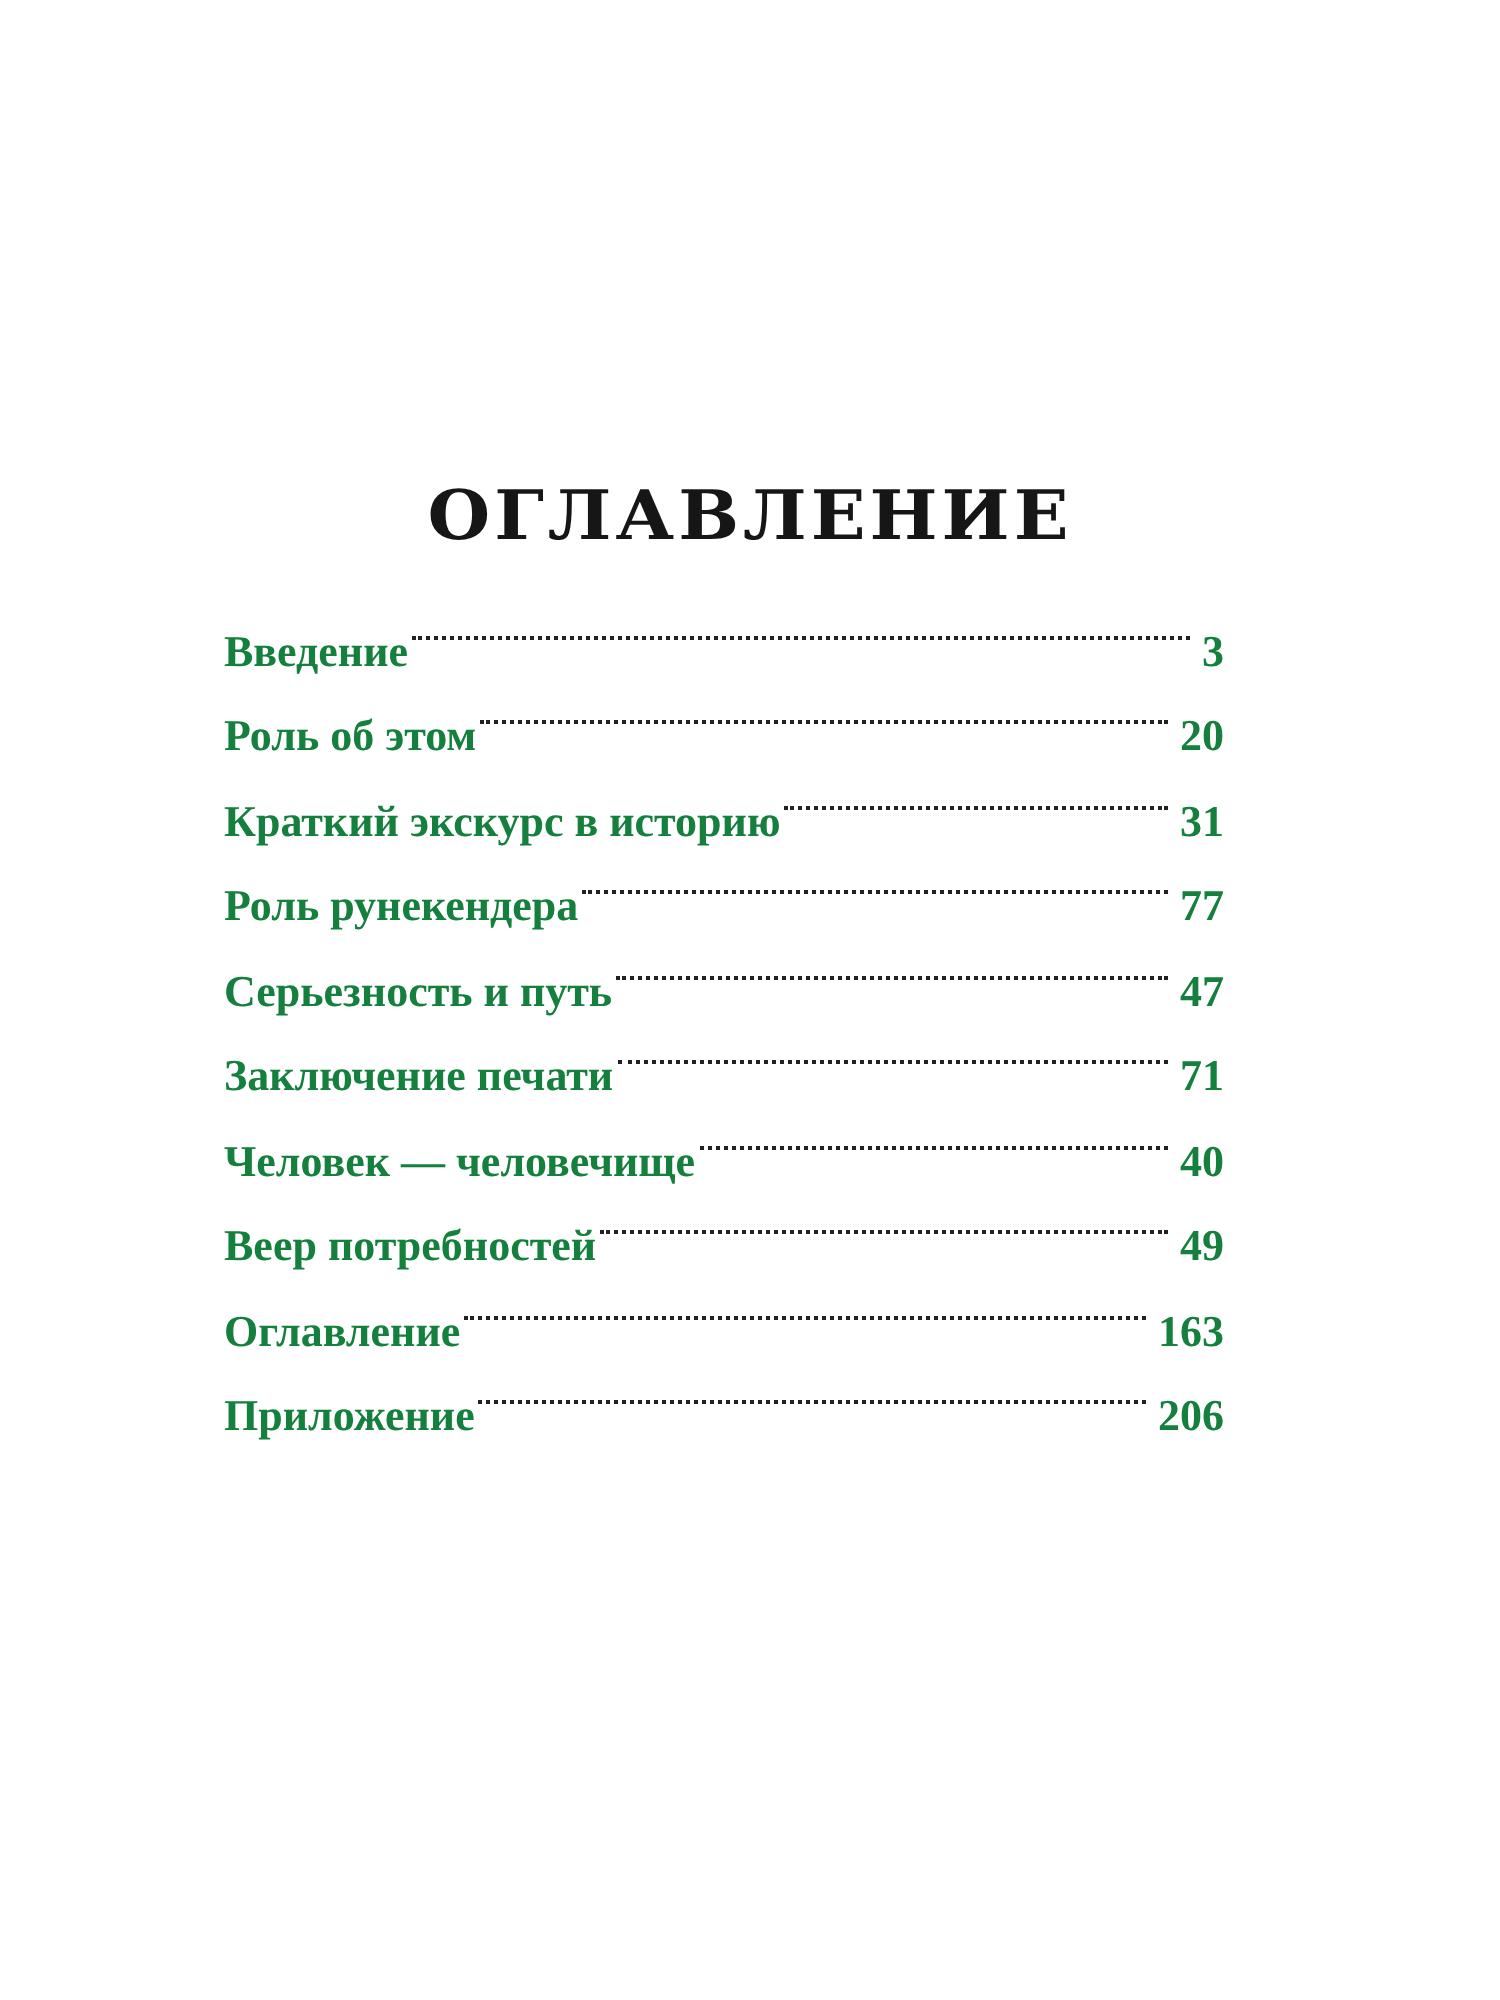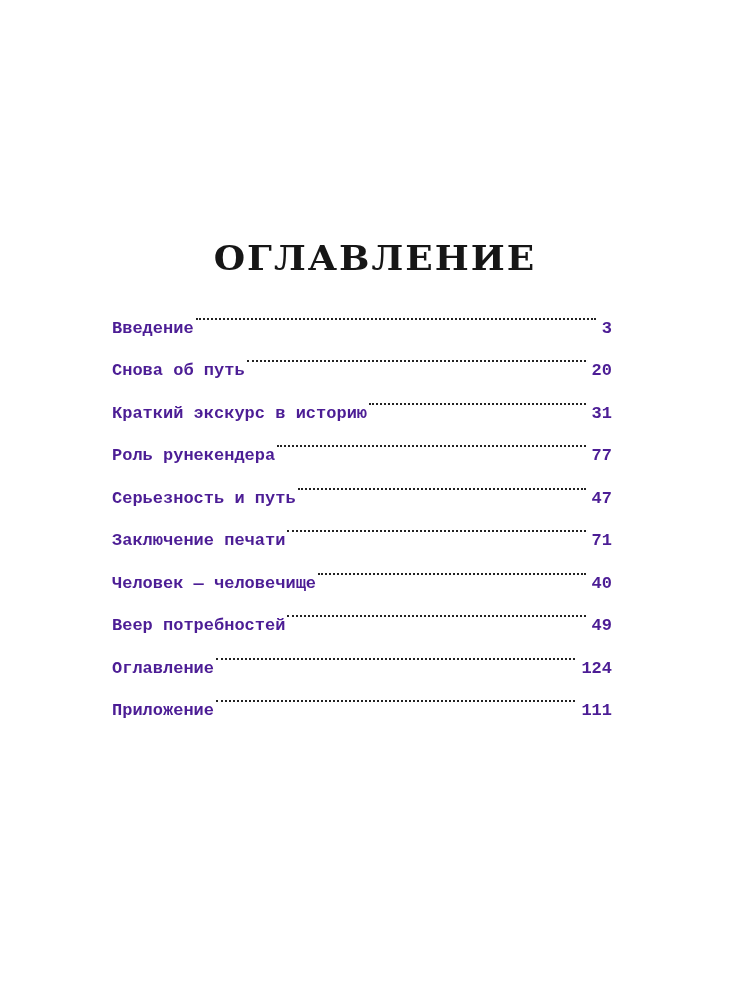--- a/index.html
+++ b/index.html
@@ -40,25 +40,25 @@
       top: 290px;
       width: 500px;
       margin: 0;
       padding: 0;
       list-style: none;
     }
     .toc-item {
       display: flex;
       align-items: baseline;
       height: 42.5px;
-      font-family: Liberation Mono, monospace;
+      font-family: Liberation Serif, serif;
       font-weight: bold;
-      font-size: 17px;
+      font-size: 22px;
       line-height: 42.5px;
-      color: #4c1d95;
+      color: #15803d;
       white-space: nowrap;
       cursor: pointer;
     }
     .toc-label {
       flex: 0 0 auto;
     }
     .toc-dots {
       flex: 1 1 auto;
       overflow: hidden;
       margin: 0 6px 0 2px;
@@ -84,21 +84,21 @@
 <div class="page">
   <h1 class="toc-title" style="margin:0;text-transform:uppercase;">Оглавление</h1>
 
   <ul class="toc-list">
     <li class="toc-item">
       <span class="toc-label">Введение</span>
       <span class="toc-dots"></span>
       <span class="toc-page">3</span>
     </li>
     <li class="toc-item">
-      <span class="toc-label">Снова об путь</span>
+      <span class="toc-label">Роль об этом</span>
       <span class="toc-dots"></span>
       <span class="toc-page">20</span>
     </li>
     <li class="toc-item">
       <span class="toc-label">Краткий экскурс в историю</span>
       <span class="toc-dots"></span>
       <span class="toc-page">31</span>
     </li>
     <li class="toc-item">
       <span class="toc-label">Роль рунекендера</span>
@@ -121,21 +121,21 @@
       <span class="toc-page">40</span>
     </li>
     <li class="toc-item">
       <span class="toc-label">Веер потребностей</span>
       <span class="toc-dots"></span>
       <span class="toc-page">49</span>
     </li>
     <li class="toc-item">
       <span class="toc-label">Оглавление</span>
       <span class="toc-dots"></span>
-      <span class="toc-page">124</span>
+      <span class="toc-page">163</span>
     </li>
     <li class="toc-item">
       <span class="toc-label">Приложение</span>
       <span class="toc-dots"></span>
-      <span class="toc-page">111</span>
+      <span class="toc-page">206</span>
     </li>
   </ul>
 </div>
 
 </body></html>

